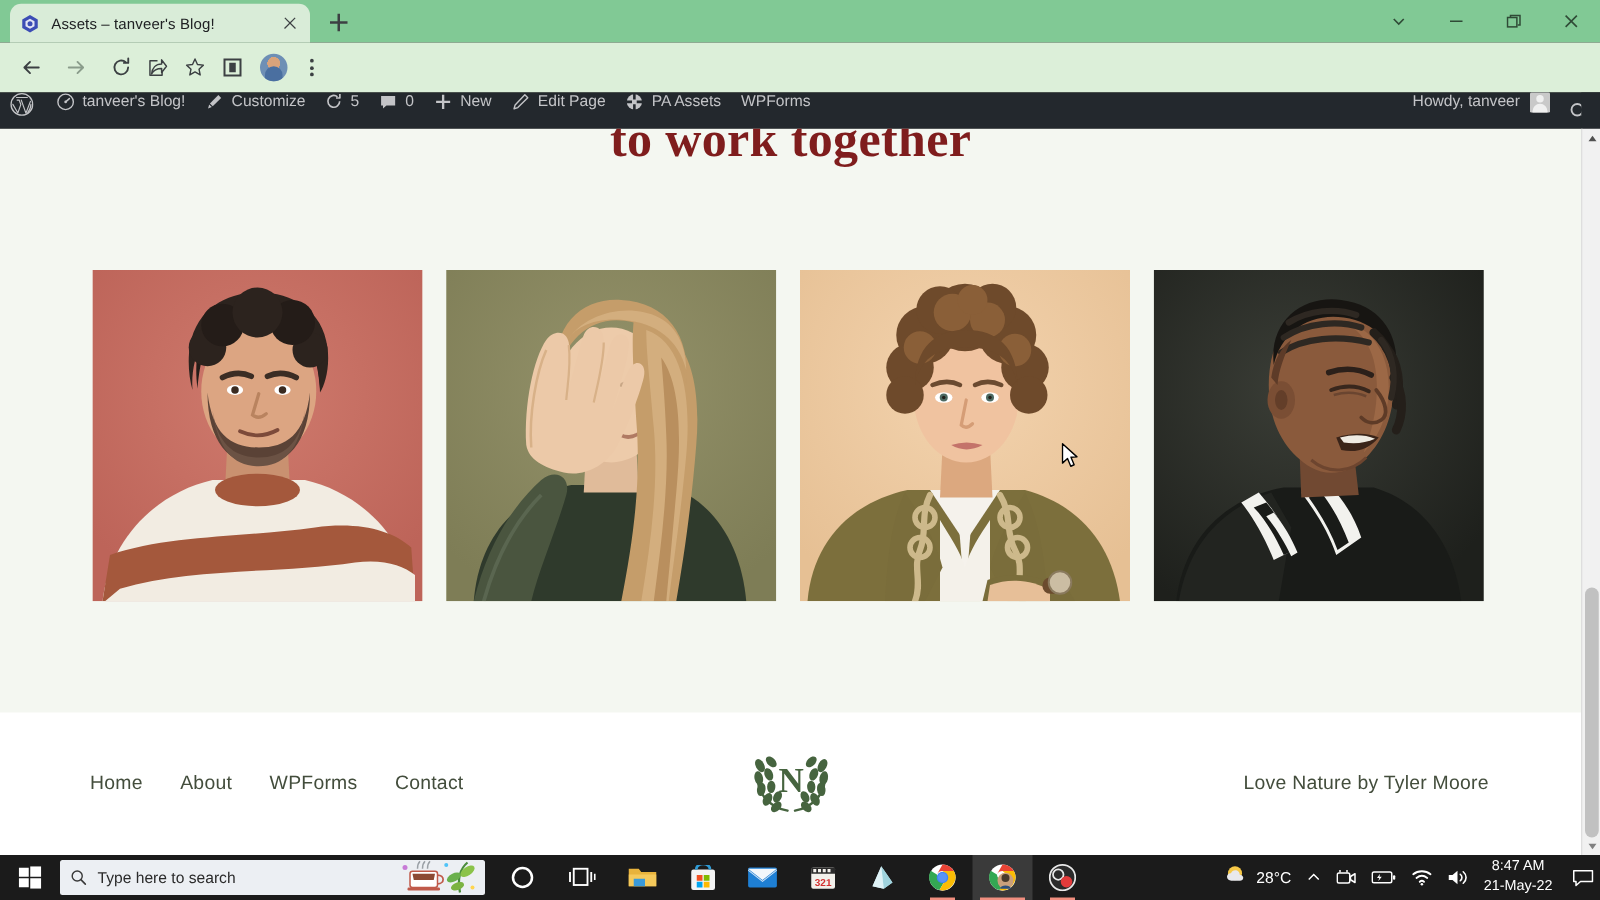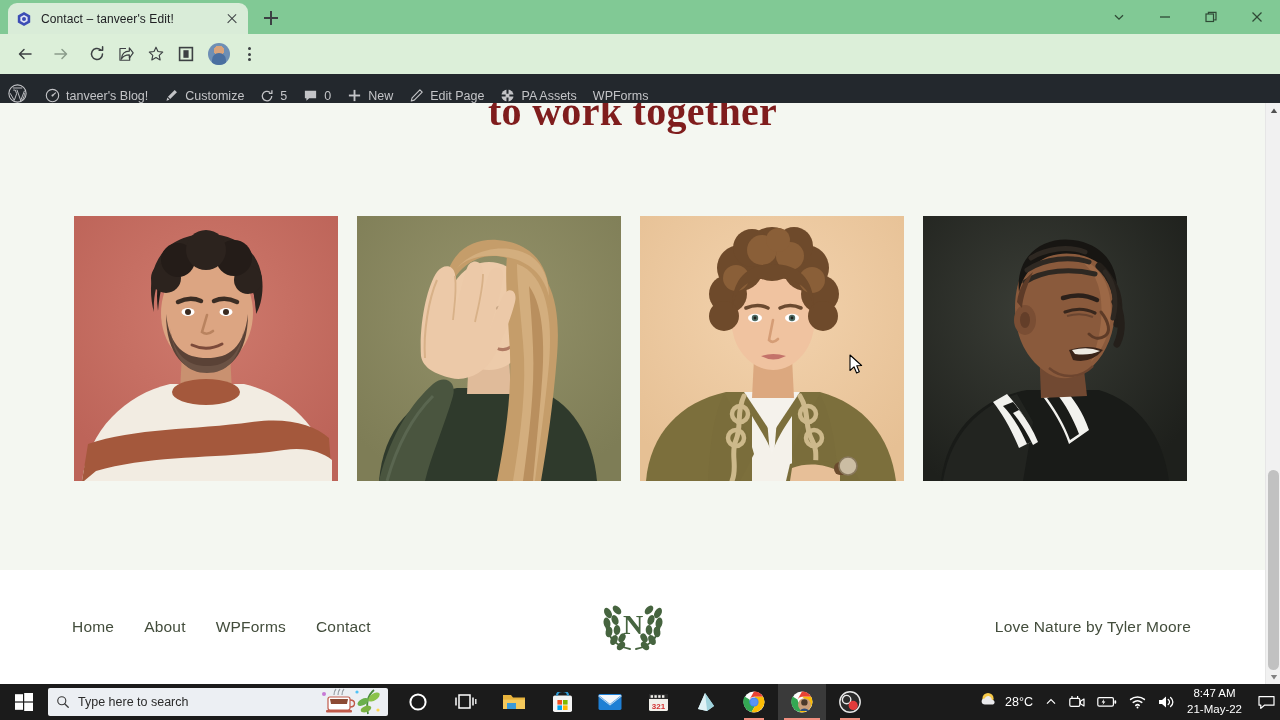--- a/index.html
+++ b/index.html
@@ -89,21 +89,21 @@
   .tb-menu i:nth-child(1) { top: 7px; }
   .tb-menu i:nth-child(2) { top: 12.5px; }
   .tb-menu i:nth-child(3) { top: 18px; }
 
   
   .wpbar {
     position: absolute; left: 0; top: 74px; width: 1280px; height: 29px;
     background: #23282d; color: #c3c4c7;
     display: flex; align-items: center; font-size: 12.5px;
   }
-  .wpitem { display: flex; align-items: flex-end; height: 29px; padding: 0 8px; white-space: nowrap; }
+  .wpitem { display: flex; align-items: flex-start; height: 29px; padding: 0 8px; white-space: nowrap; }
   .wpitem .glyph { margin-right: 6px; display: inline-flex; align-items: center; }
   .wpbar-right { margin-left: auto; display: flex; align-items: center; height: 29px; }
   .howdy { padding: 0 8px 0 0; font-size: 12.5px; color: #c3c4c7; }
   .wp-avatar {
     width: 16px; height: 16px; background: #c9c9c9; position: relative; overflow: hidden;
     border-radius: 1px;
   }
   .wp-avatar::before {
     content:""; position:absolute; left:5px; top:2px; width:6px; height:6px;
     border-radius:50%; background:#f0f0f0;
@@ -219,21 +219,21 @@
 
   <div class="chrome-tabstrip">
     <div class="tab">
       <span class="tab-favicon">
         <svg width="16" height="16" viewBox="0 0 16 16">
           <polygon points="8,1 14.2,4.6 14.2,11.4 8,15 1.8,11.4 1.8,4.6" fill="#3c4db5"></polygon>
           <polygon points="8,4 11.6,6 11.6,10 8,12 4.4,10 4.4,6" fill="#fff" opacity=".85"></polygon>
           <circle cx="8" cy="8" r="2" fill="#3c4db5"></circle>
         </svg>
       </span>
-      <span class="tab-title">Contact – tanveer's Edit!</span>
+      <span class="tab-title">Assets – tanveer's Blog!</span>
       <span class="tab-close"></span>
     </div>
     <div class="newtab"></div>
 
     <div class="wincontrols">
       <div class="wc">
         <svg width="12" height="12" viewBox="0 0 12 12">
             <path d="M2 4.2 L6 8.2 L10 4.2" stroke="#2f4a36" stroke-width="1.3" fill="none"></path>
           </svg>
       </div>
@@ -367,20 +367,32 @@
           <circle cx="8" cy="8" r="6.5" fill="#c3c4c7"></circle>
           <path d="M8 1 L8 6 M8 10 L8 15 M1 8 L6 8 M10 8 L15 8" stroke="#23282d" stroke-width="2.2"></path>
         </svg>
       </span>
       <span>PA Assets</span>
     </div>
     <div class="wpitem">
       <span>WPForms</span>
     </div>
 
+    <div class="wpbar-right">
+      <div class="wpitem" style="padding-right:6px;">
+        <span class="howdy">Howdy, tanveer</span>
+        <span class="wp-avatar"></span>
+      </div>
+      <div class="wp-search">
+        <svg width="16" height="16" viewBox="0 0 16 16">
+          <circle cx="6.8" cy="6.8" r="4.6" stroke="#c3c4c7" stroke-width="1.5" fill="none"></circle>
+          <line x1="10.3" y1="10.3" x2="14.2" y2="14.2" stroke="#c3c4c7" stroke-width="1.8" stroke-linecap="round"></line>
+        </svg>
+      </div>
+    </div>
   </div>
   <div class="scroll-top-black"></div>
 
   <div class="viewport">
 
     <h1 class="hero-heading">to work together</h1>
 
     <div class="gallery">
 
       <div class="photo">

